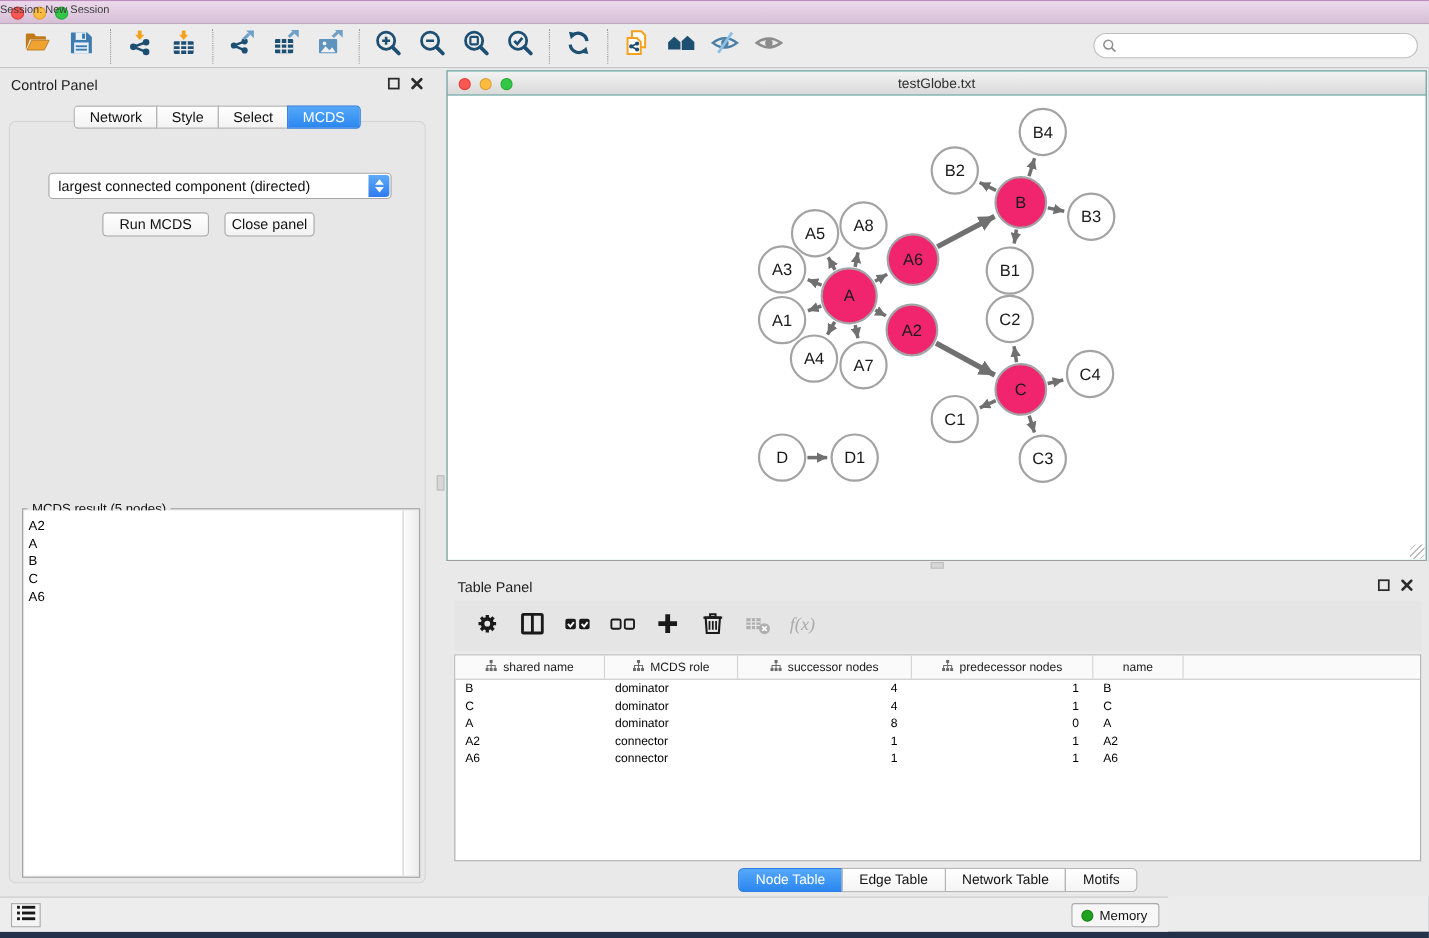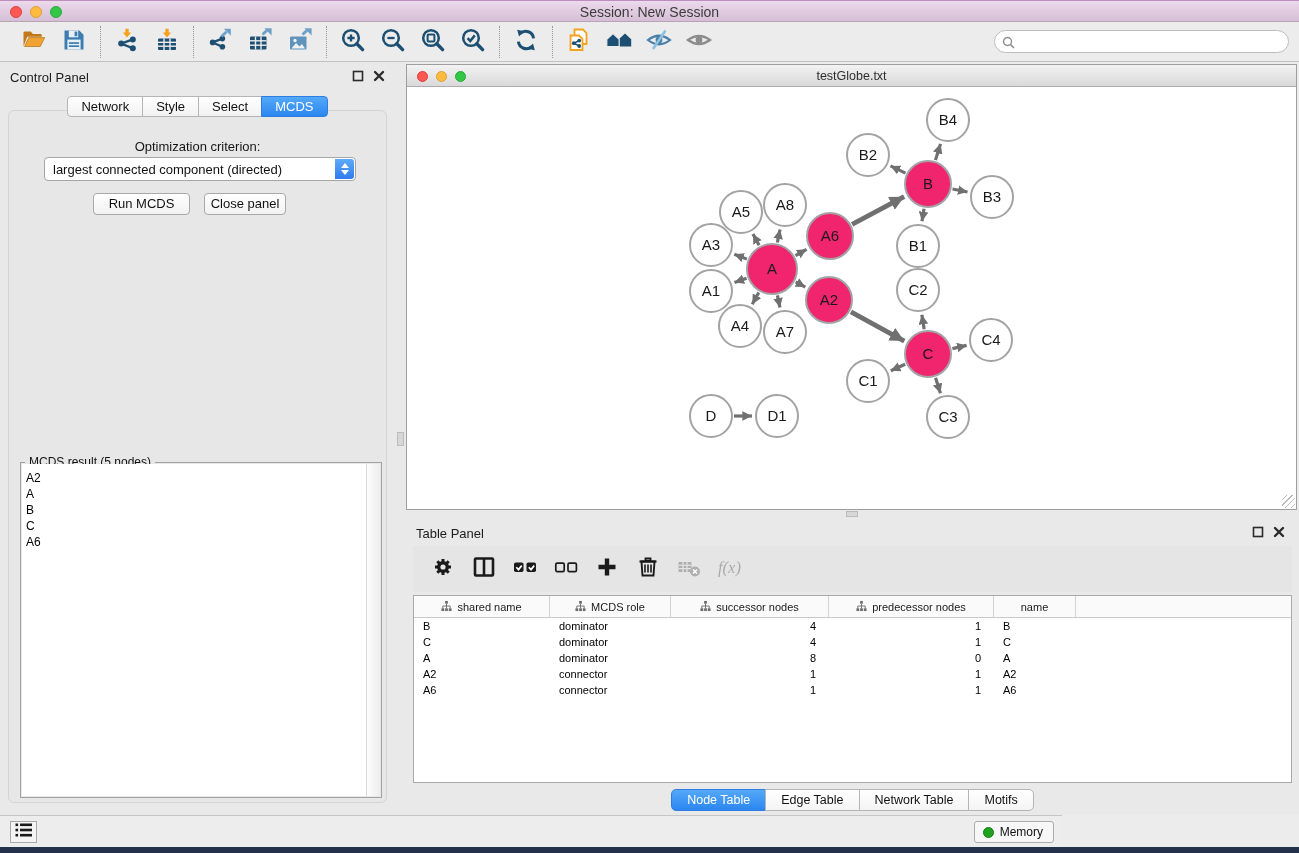--- a/index.html
+++ b/index.html
@@ -3,21 +3,21 @@
 <meta charset="utf-8">
 <style>
   * { margin:0; padding:0; box-sizing:border-box; }
   html,body { width:1299px; height:853px; }
   body { position:relative; background:#23324a; font-family:"Liberation Sans",sans-serif; overflow:hidden; }
   #app { position:absolute; left:0; top:0; width:1299px; height:847px; background:#ECECEC; }
 
   
   .titlebar { position:absolute; left:0; top:0; right:0; height:22px;
     background:linear-gradient(#ecd9ec,#d6bfd6); border-top:1px solid #bd8dbd; border-bottom:1px solid #b9a3b9; }
-  .titlebar .title { position:absolute; left:0; right:0; top:3px; text-align:center; font-size:14px; color:#3c3c3c; }
+  .titlebar .title { position:absolute; left:0; right:0; top:3px; text-align:left; font-size:10px; color:#3c3c3c; }
   .lights { position:absolute; left:10px; top:5px; display:flex; gap:8px; }
   .light { width:12px; height:12px; border-radius:50%; }
   .light.red { background:#fc5753; border:1px solid #df3e38; }
   .light.yellow { background:#fdbc40; border:1px solid #de9f34; }
   .light.green { background:#33c748; border:1px solid #27aa35; }
 
   
   .toolbar { position:absolute; left:0; top:22px; right:0; height:40px; background:#ECECEC;
     border-bottom:1px solid #c2c2c2; display:flex; align-items:center; padding-left:8px; }
   .tb-group { display:flex; align-items:center; gap:6px; padding:0 9px; }
@@ -325,21 +325,20 @@
         </span>
       </div>
       <div class="tabs-row" id="control-tabs">
           <span class="tab">Network</span>
           <span class="tab">Style</span>
           <span class="tab">Select</span>
           <span class="tab active">MCDS</span>
         </div>
 
       <div class="cp-content">
-        <div class="opt-label">Optimization criterion:</div>
         <div class="select-box">
           <span>largest connected component (directed)</span>
           <span class="stepper">
             <span class="tri-up"></span>
               <span class="tri-down"></span>
           </span>
         </div>
         <button class="btn run">Run MCDS</button>
         <button class="btn closep">Close panel</button>
 

